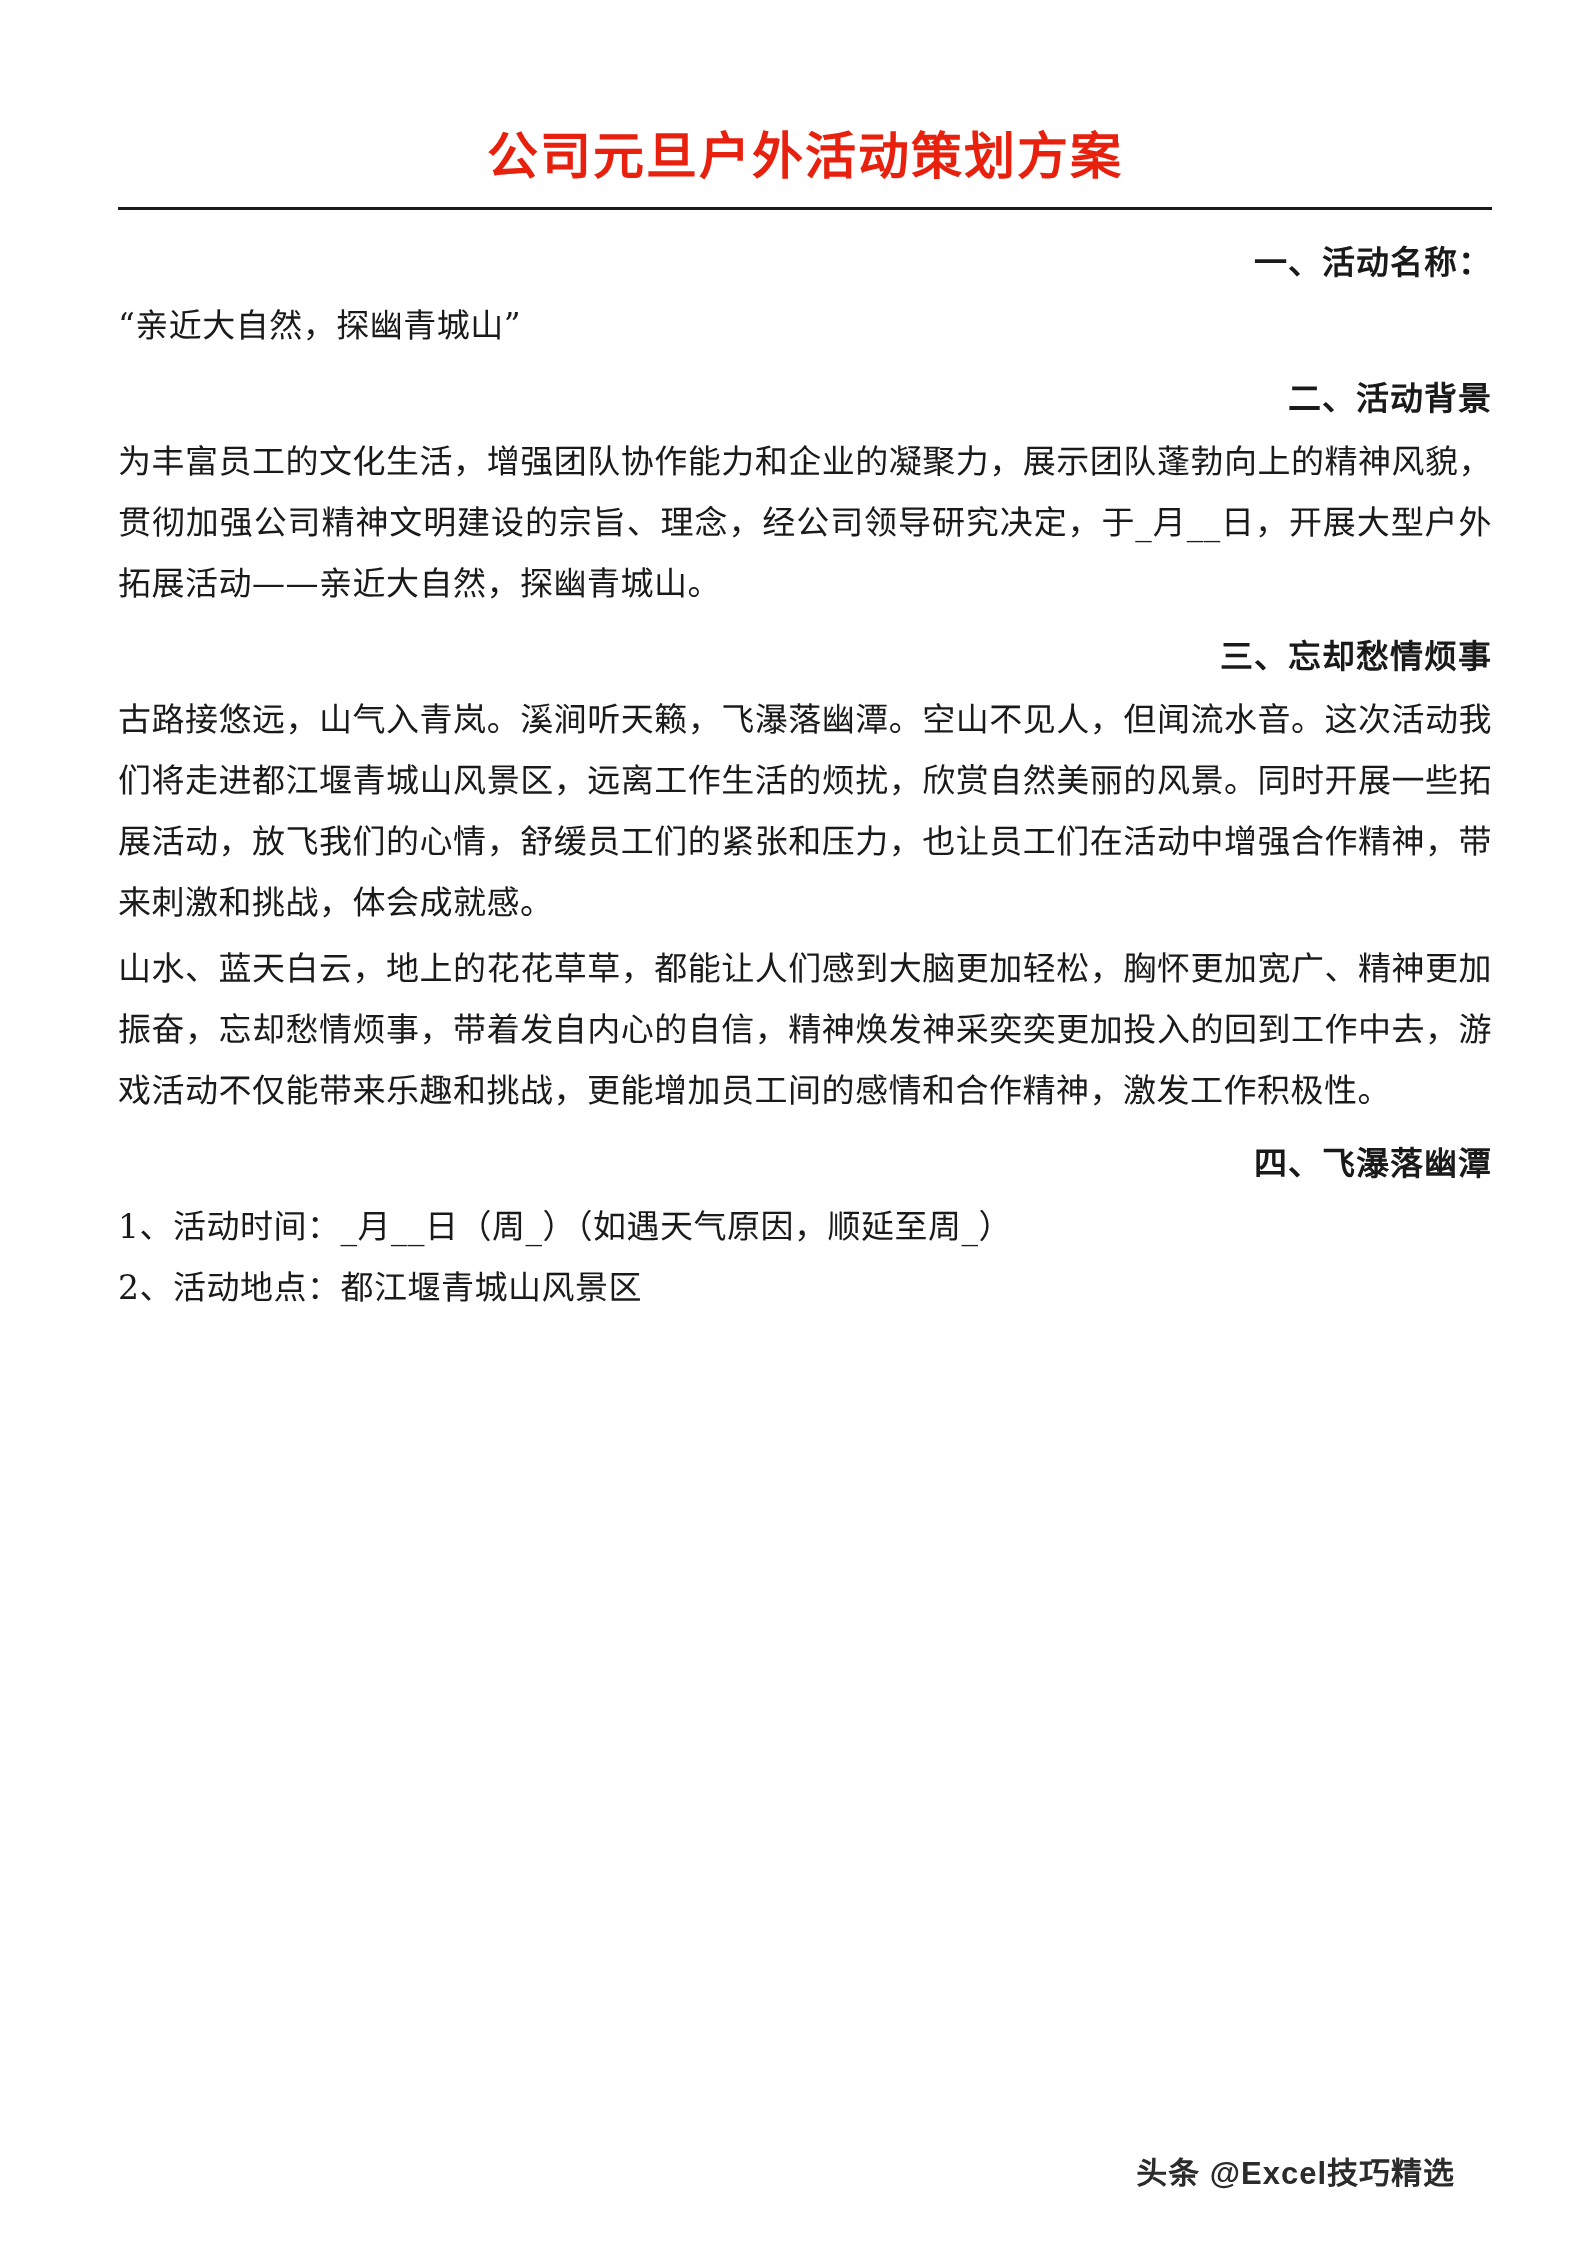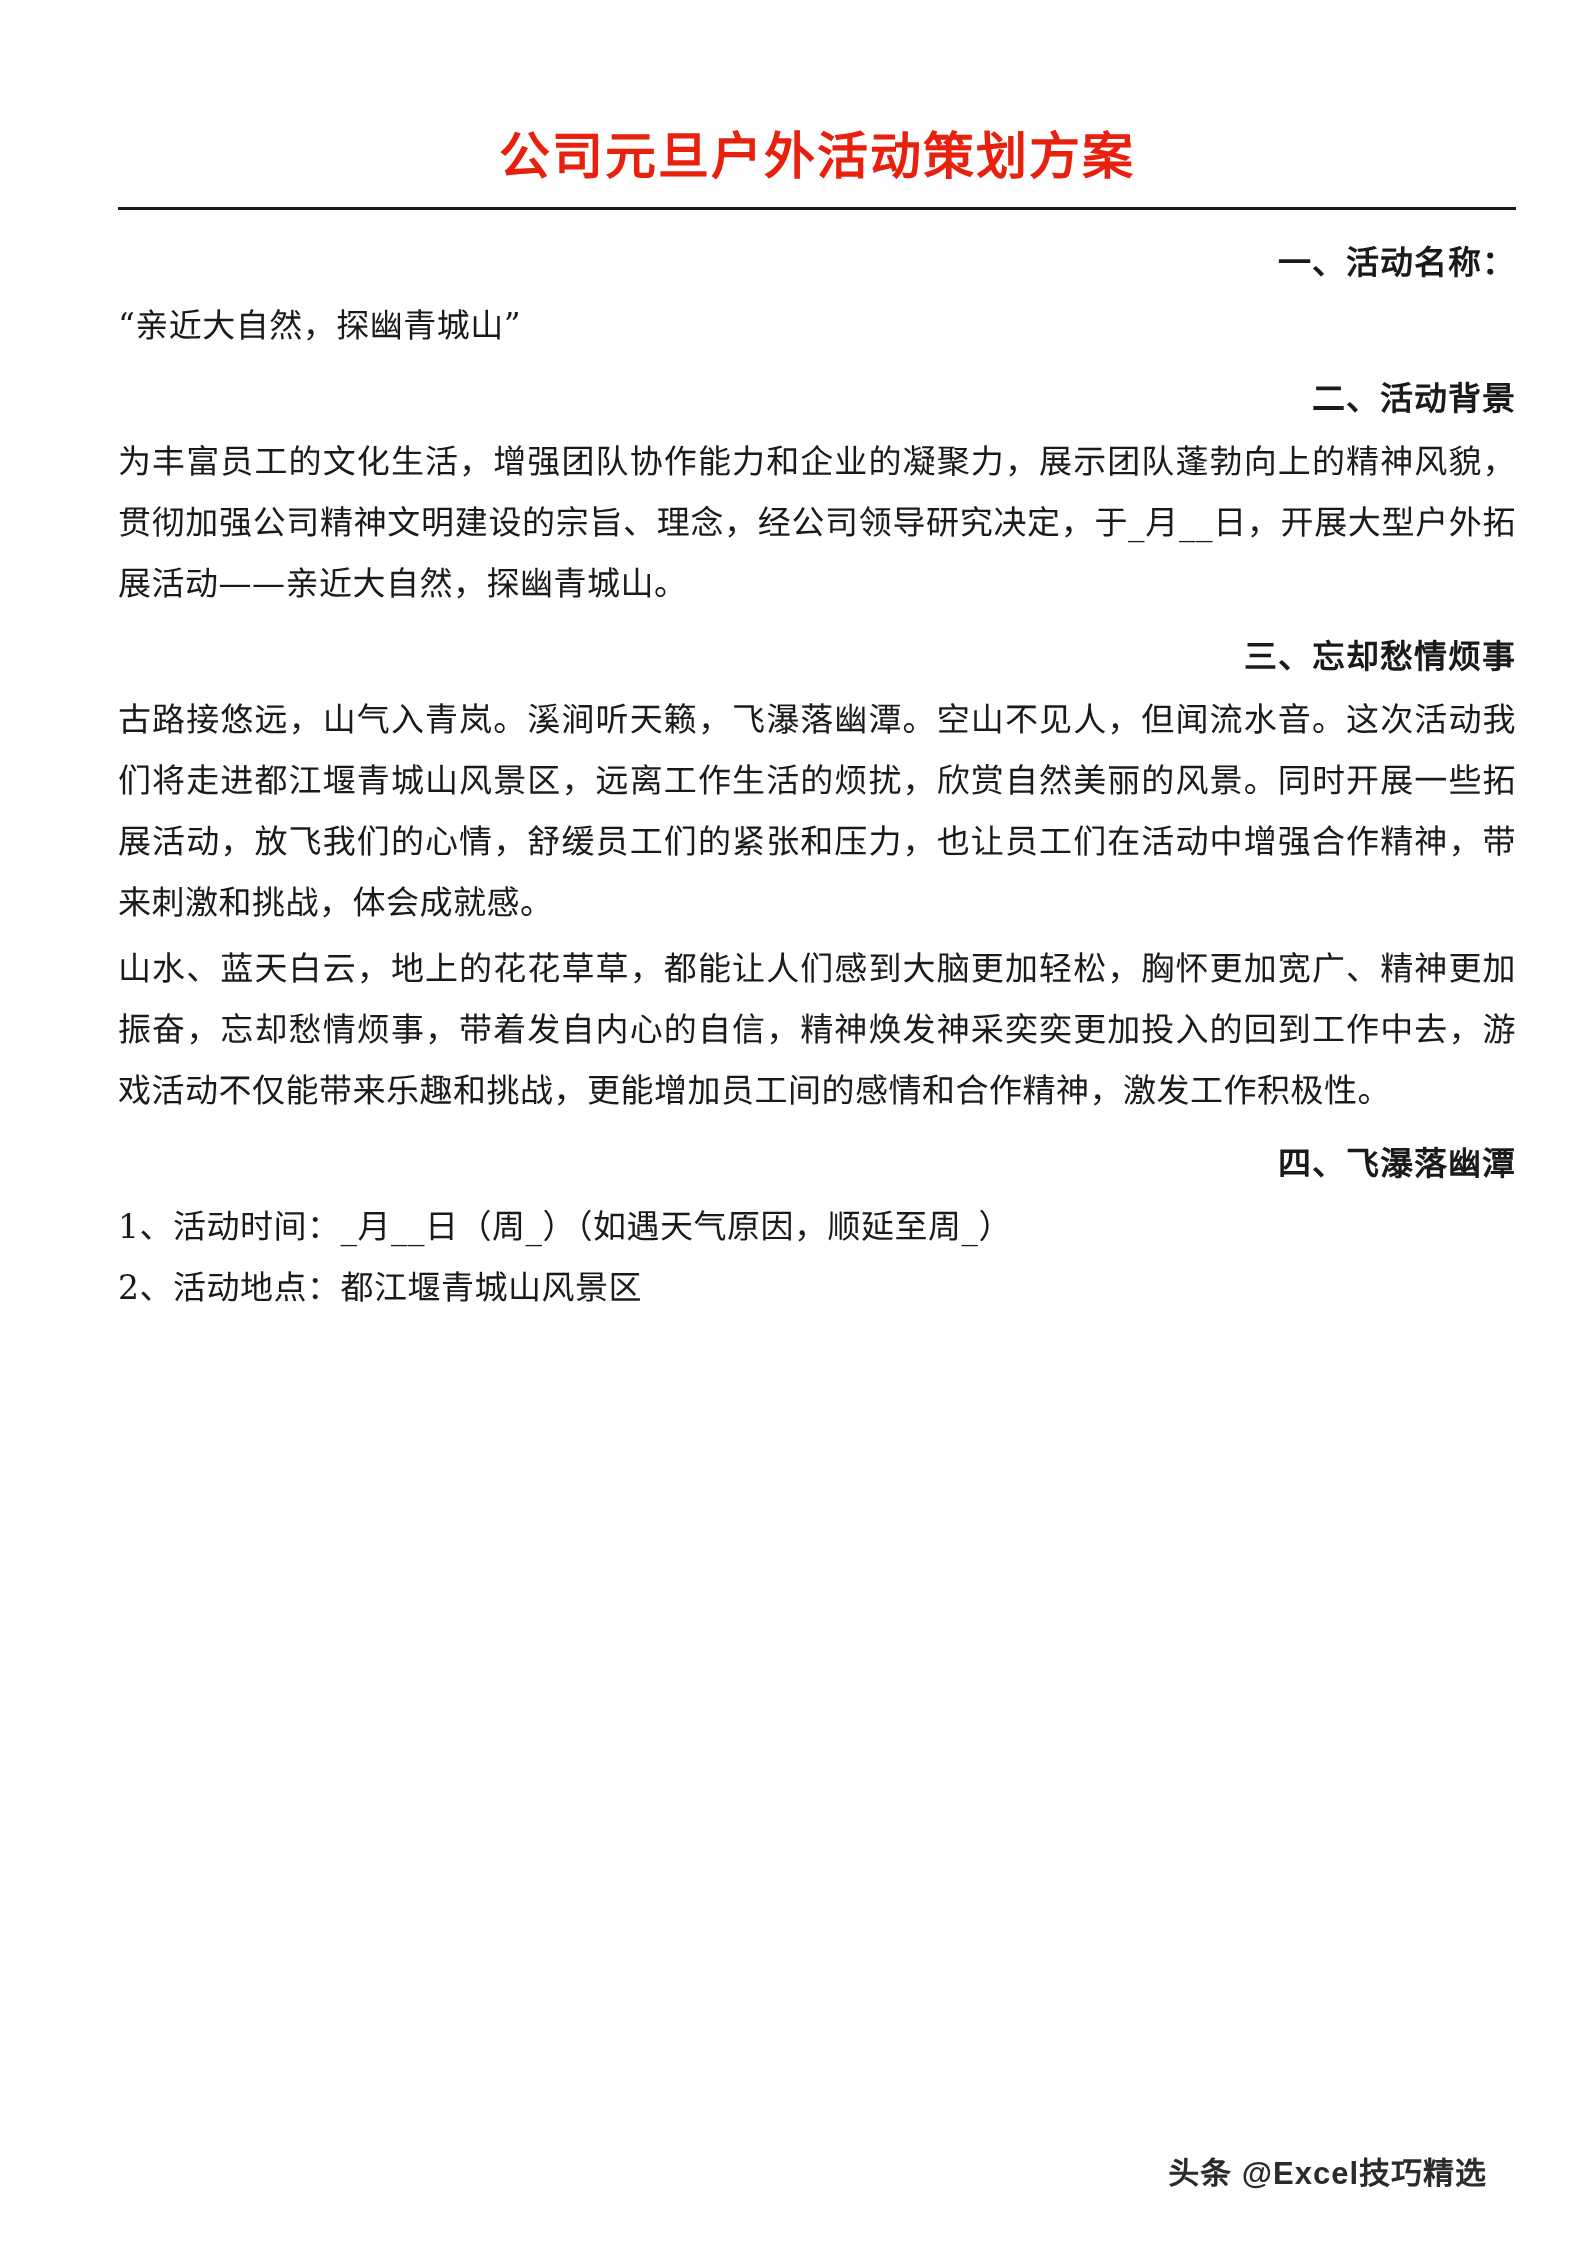--- a/index.html
+++ b/index.html
@@ -12,21 +12,21 @@
     height: 2245px;
     font-family: "DejaVu Serif", "Liberation Serif", serif;
     color: #1a1a1a;
     position: relative;
     overflow: hidden;
   }
   .page {
     box-sizing: border-box;
     width: 1587px;
     height: 2245px;
-    padding: 60px 71px 0 118px;
+    padding: 60px 95px 0 118px;
     position: relative;
   }
   .doc-title {
     text-align: center;
     color: #e8210f;
     font-size: 51px;
     font-weight: bold;
     letter-spacing: 2px;
     margin: 55px 0 18px 0;
     font-family: "DejaVu Serif", "Liberation Serif", serif;
@@ -54,21 +54,21 @@
     letter-spacing: 0.5px;
   }
   .list-line {
     font-size: 33px;
     line-height: 1.85;
     margin: 0;
     letter-spacing: 0.5px;
   }
   .watermark {
     position: absolute;
-    right: 100px;
+    right: 132px;
     bottom: 52px;
     font-size: 31px;
     font-weight: bold;
     color: #2b2b2b;
     font-family: "Liberation Sans", sans-serif;
     letter-spacing: 1px;
   }
 </style>
 </head>
 <body>

